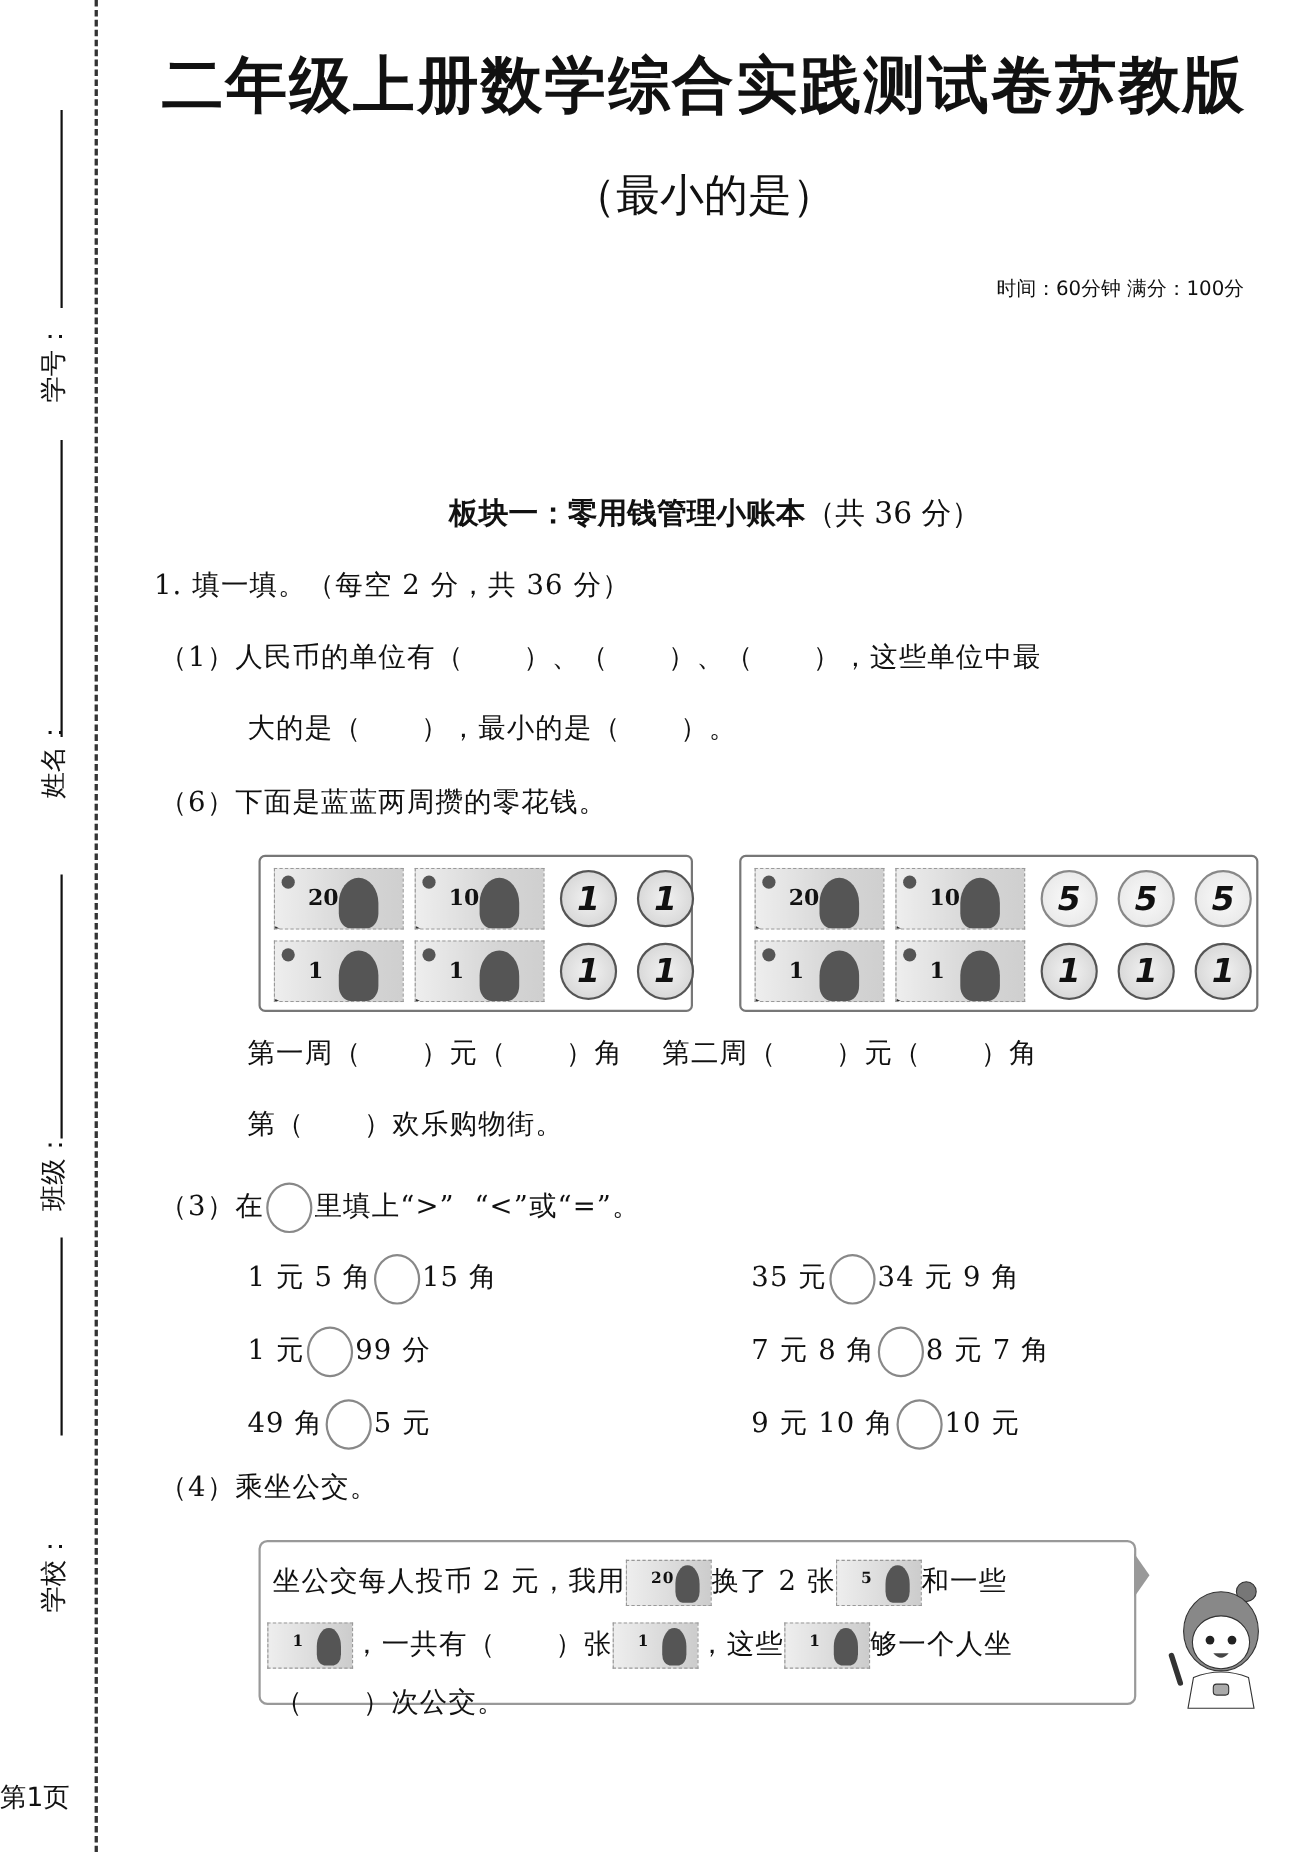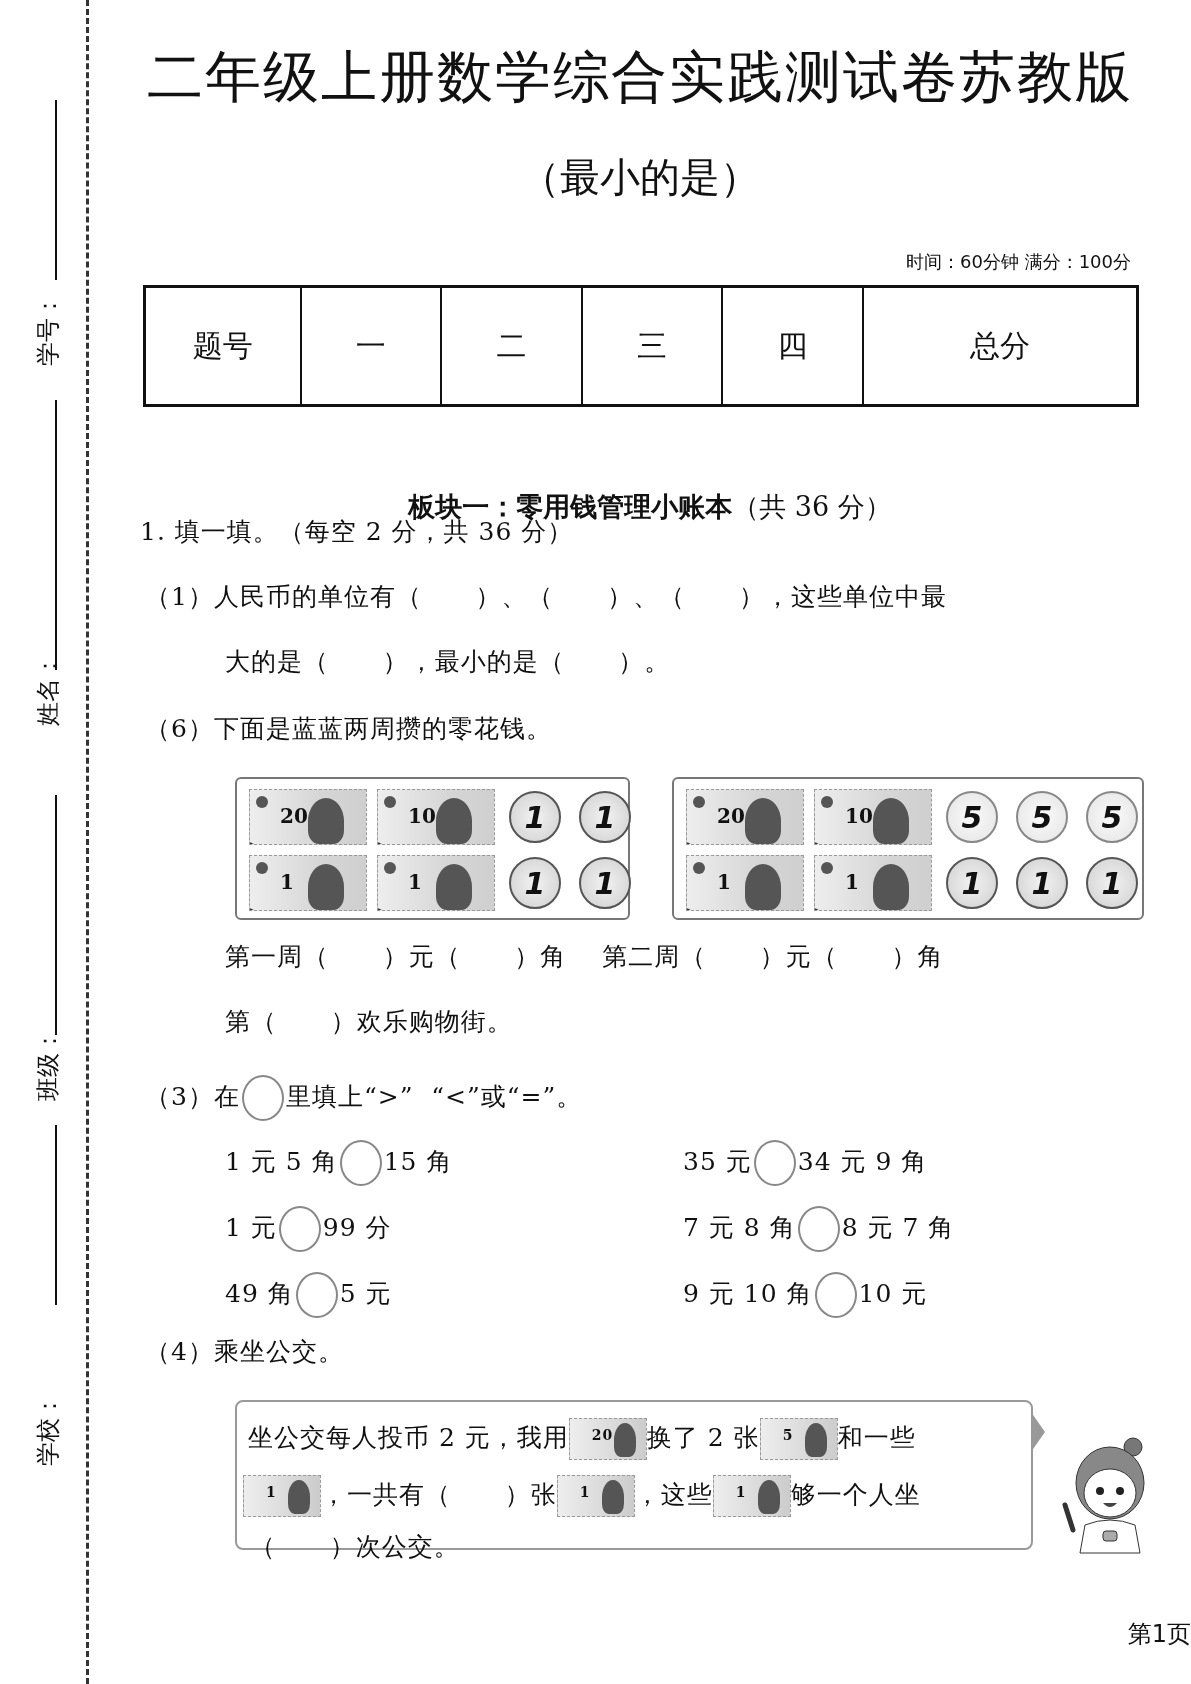--- a/index.html
+++ b/index.html
@@ -4,29 +4,29 @@
 <style>
   * { box-sizing: border-box; margin: 0; padding: 0; }
   html, body { width: 1191px; height: 1684px; background: #fff; overflow: hidden; }
   body { position: relative; font-family: "DejaVu Serif", "Liberation Serif", serif; color: #111; }
 
   
   .cut-line { position: absolute; left: 86px; top: 0; width: 0; height: 1684px; border-left: 3px dashed #333; }
   .margin-line { position: absolute; left: 55px; width: 2px; background: #111; }
   .margin-label { position: absolute; left: 28px; width: 40px; font-family: "DejaVu Sans", sans-serif; font-size: 24px; transform: rotate(-90deg); transform-origin: center; white-space: nowrap; text-align: center; }
 
-  .title { position: absolute; top: 40px; left: 130px; width: 1020px; text-align: center; font-family: "DejaVu Sans", sans-serif; font-size: 56px; letter-spacing: 2px; font-weight: 400; }
+  .title { position: absolute; top: 40px; left: 130px; width: 1020px; text-align: center; font-family: "DejaVu Sans", sans-serif; font-size: 56px; letter-spacing: 2px; font-weight: 700; }
   .subtitle { position: absolute; top: 150px; left: 130px; width: 1020px; text-align: center; font-family: "DejaVu Sans", sans-serif; font-size: 40px; }
   .time-info { position: absolute; top: 250px; right: 60px; font-family: "DejaVu Sans", sans-serif; font-size: 18px; }
 
   table.score { position: absolute; top: 285px; left: 143px; width: 996px; height: 122px; border-collapse: collapse; border: 3px solid #111; }
   table.score td { border: 2px solid #111; text-align: center; font-size: 30px; font-family: "DejaVu Serif", serif; }
   table.score td:first-child { width: 156px; }
 
-  .section-title { position: absolute; top: 448px; left: 120px; width: 1060px; text-align: center; font-size: 27px; font-weight: bold; font-family: "DejaVu Sans", sans-serif; margin-top: 41px; }
+  .section-title { position: absolute; top: 448px; left: 120px; width: 1060px; text-align: center; font-size: 27px; font-weight: bold; font-family: "DejaVu Sans", sans-serif; }
   .section-title .pts { font-weight: normal; font-family: "DejaVu Serif", serif; }
 
   .line { position: absolute; font-size: 25px; white-space: pre; letter-spacing: 1px; }
 
   .money-box { position: absolute; top: 777px; height: 143px; border: 2px solid #777; border-radius: 6px; background: #fff; display: grid; gap: 10px; padding: 10px 12px; }
   .note { width: 118px; height: 56px; background: linear-gradient(90deg, #eee 0%, #d6d6d6 60%, #cfcfcf 100%); border: 1px dashed #999; position: relative; overflow: hidden; }
   .note .val { position: absolute; left: 30px; top: 14px; font-size: 20px; font-weight: bold; font-family: "DejaVu Serif", serif; }
   .note .face { position: absolute; right: 22px; top: 8px; width: 36px; height: 46px; border-radius: 50% 50% 30% 30%; background: #555; }
   .note .emblem { position: absolute; left: 6px; top: 6px; width: 12px; height: 12px; border-radius: 50%; background: #555; }
   .note .slash { position: absolute; left: 0; bottom: 0; width: 40px; height: 2px; background: #333; transform: rotate(30deg); transform-origin: left; }
@@ -35,49 +35,41 @@
 
   .circle { display: inline-block; width: 42px; height: 46px; border: 2px solid #888; border-radius: 50%; vertical-align: middle; margin: 0 2px; }
 
   .bubble { position: absolute; top: 1400px; left: 235px; width: 798px; height: 150px; border: 2px solid #999; border-radius: 8px; }
   .bubble-tail { position: absolute; left: 1031px; top: 1412px; width: 0; height: 0; border-top: 20px solid transparent; border-bottom: 20px solid transparent; border-left: 14px solid #999; }
   .mini-note { display: inline-block; width: 78px; height: 42px; background: linear-gradient(90deg, #eee, #ccc); border: 1px dashed #999; vertical-align: middle; position: relative; }
   .mini-note span { position: absolute; left: 22px; top: 8px; font-size: 14px; font-weight: bold; }
   .mini-note i { position: absolute; right: 10px; top: 4px; width: 22px; height: 34px; border-radius: 50% 50% 30% 30%; background: #555; }
 
   .girl { position: absolute; left: 1055px; top: 1435px; width: 110px; height: 120px; }
-  .page-num { position: absolute; top: 1618px; left: 0; width: 1191px; text-align: right; font-family: "DejaVu Sans", sans-serif; font-size: 24px; }
+  .page-num { position: absolute; top: 1618px; left: 0; width: 1191px; text-align: left; font-family: "DejaVu Sans", sans-serif; font-size: 24px; }
 </style>
 </head>
 <body>
 
 <div class="cut-line"></div>
 <div class="margin-line" style="top:100px;height:180px"></div>
 <div class="margin-label" style="top:330px">学号：</div>
 <div class="margin-line" style="top:400px;height:270px"></div>
 <div class="margin-label" style="top:690px">姓名：</div>
 <div class="margin-line" style="top:795px;height:240px"></div>
 <div class="margin-label" style="top:1065px">班级：</div>
 <div class="margin-line" style="top:1125px;height:180px"></div>
 <div class="margin-label" style="top:1430px">学校：</div>
 
 <div class="title">二年级上册数学综合实践测试卷苏教版</div>
 <div class="subtitle">（最小的是）</div>
 <div class="time-info">时间：60分钟  满分：100分</div>
 
 <table class="score">
   <tbody>
-      <tr>
-    <td>题号</td>
-    <td>一</td>
-    <td>二</td>
-    <td>三</td>
-    <td>四</td>
-    <td>总分</td>
-  </tr>
 </tbody>
   </table>
 
 <div class="section-title">
   <span>板块一：零用钱管理小账本</span><span class="pts">（共 36 分）</span>
 </div>
 
 <div class="line" style="top:515px;left:140px">1. 填一填。（每空 2 分，共 36 分）</div>
 <div class="line" style="top:580px;left:145px">（1）人民币的单位有（      ）、（      ）、（      ），这些单位中最</div>
 <div class="line" style="top:645px;left:225px">大的是（      ），最小的是（      ）。</div>

